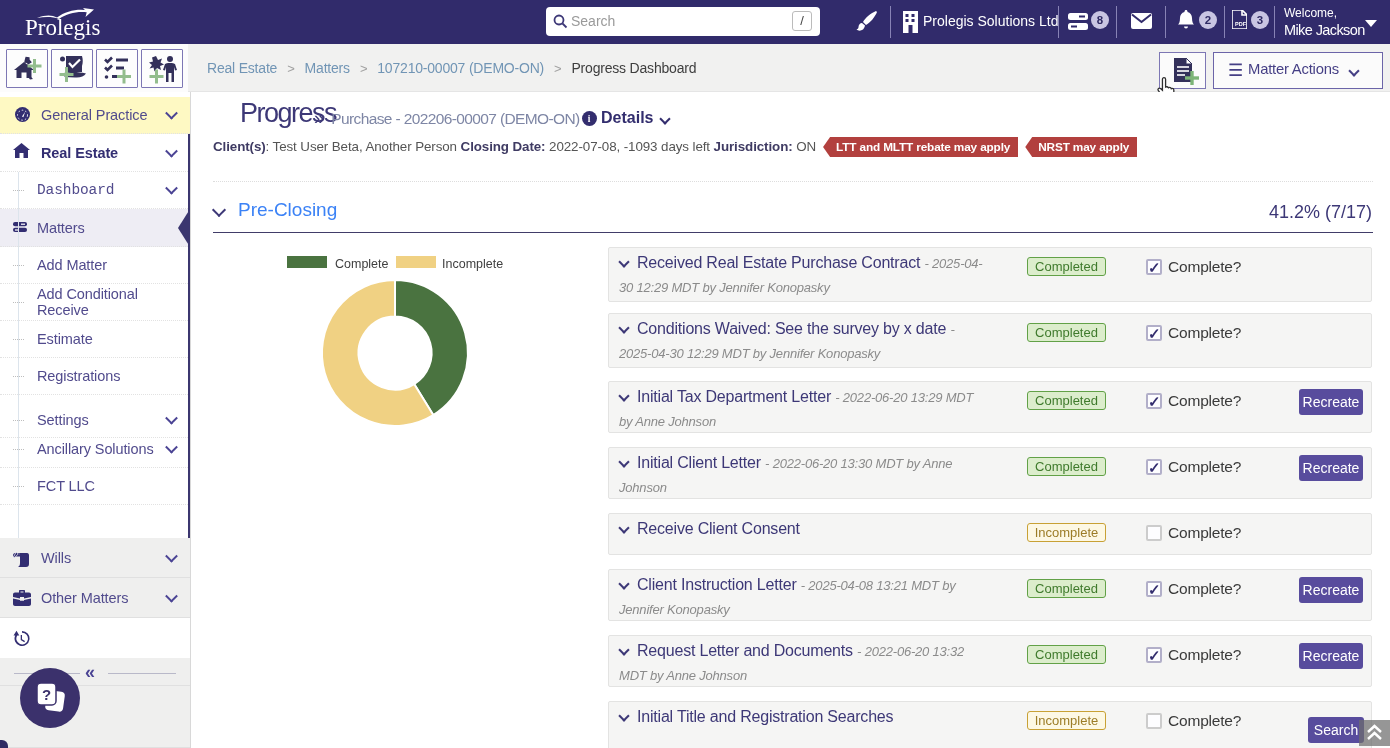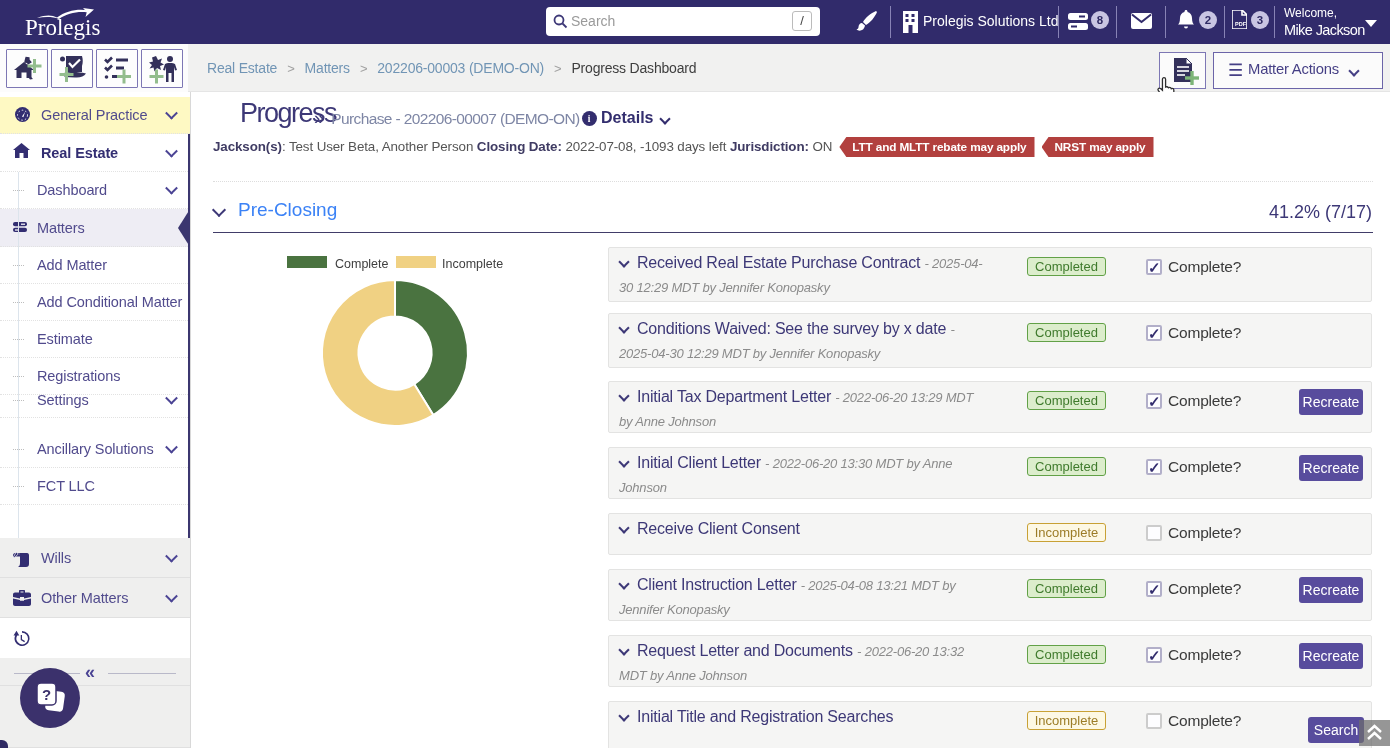--- a/index.html
+++ b/index.html
@@ -189,21 +189,21 @@
         <path d="M7 0 L9 4 L13 2.5 L11.5 6.5 L15 8.5 L11 10 L12 14 L8 12 L5.5 15.5 L4.5 11.5 L0.5 12.5 L3 9 L0 6.5 L4 5.5 L3 1.5 Z" fill="#33305a"></path>
         <circle cx="21" cy="3" r="3" fill="#33305a"></circle>
         <path d="M16 9 C17 7.5 25 7.5 26 9 L28 15 L26 15.5 L25 12 L25 27 L22.5 27 L22.5 18 L19.5 18 L19.5 27 L17 27 L17 12 L16 15.5 L14 15 Z" fill="#33305a" transform="translate(0,-1)"></path>
         <g stroke="#93bd8d" stroke-width="3">
               <line x1="7.5" y1="13.5" x2="7.5" y2="27.5"></line>
               <line x1="0.5" y1="20.5" x2="14.5" y2="20.5"></line>
             </g>
       </svg>
     </div>
   </div>
-  <div id="crumbs"><a>Real Estate</a><span class="sep">&gt;</span><a>Matters</a><span class="sep">&gt;</span><a>202206-00003 (DEMO-ON)</a><span class="sep">&gt;</span><span class="cur">Progress Dashboard</span></div>
+  <div id="crumbs"><a>Real Estate</a><span class="sep">&gt;</span><a>Matters</a><span class="sep">&gt;</span><a>107210-00007 (DEMO-ON)</a><span class="sep">&gt;</span><span class="cur">Progress Dashboard</span></div>
   <div id="docbtn">
     <svg class="abs" style="left:13px;top:5px;" width="26" height="28" viewBox="0 0 26 28">
       <path d="M1 0 L13 0 L19 6 L19 24 L1 24 Z" fill="#33305a"></path>
       <path d="M13 0 L13 6 L19 6 Z" fill="#fff" stroke="#33305a" stroke-width="1"></path>
       <g stroke="#fff" stroke-width="1.6">
             <line x1="4" y1="9" x2="16" y2="9"></line>
             <line x1="4" y1="13" x2="16" y2="13"></line>
             <line x1="4" y1="17" x2="12" y2="17"></line>
           </g>
       <g stroke="#7db577" stroke-width="3.4">
@@ -224,45 +224,45 @@
 
 <div id="sidebar">
   <div class="sitem" style="top:5px;height:37px;background:#fef9c3;">
         <span class="lbl">General Practice</span>
         <span class="chev"></span>
       </div>
   <div class="sitem" style="top:42px;height:38px;font-weight:bold;color:#332e72;">
         <span class="lbl">Real Estate</span>
         <span class="chev"></span>
       </div>
-  <div class="sitem" style="top:80px;height:37px;">
+  <div class="sitem" style="top:80px;height:37px;font-family:Liberation Mono, monospace;">
         <span class="tick"></span>
         <span class="lbl2">Dashboard</span>
         <span class="chev"></span>
       </div>
   <div class="sitem" style="top:117px;height:38px;background:#eeedf4;">
         <span class="lbl2">Matters</span>
       </div>
   <div class="sitem" style="top:155px;height:37px;">
         <span class="tick"></span>
         <span class="lbl2">Add Matter</span>
       </div>
   <div class="sitem" style="top:192px;height:37px;">
         <span class="tick"></span>
-        <span class="lbl2">Add Conditional Matter</span>
+        <span class="lbl2">Add Conditional Receive</span>
       </div>
   <div class="sitem" style="top:229px;height:37px;">
         <span class="tick"></span>
         <span class="lbl2">Estimate</span>
       </div>
   <div class="sitem" style="top:266px;height:37px;">
         <span class="tick"></span>
         <span class="lbl2">Registrations</span>
       </div>
-  <div class="sitem" style="top:290px;height:36px;">
+  <div class="sitem" style="top:310px;height:36px;">
         <span class="tick"></span>
         <span class="lbl2">Settings</span>
         <span class="chev"></span>
       </div>
   <div class="sitem" style="top:339px;height:37px;">
         <span class="tick"></span>
         <span class="lbl2">Ancillary Solutions</span>
         <span class="chev"></span>
       </div>
   <div class="sitem" style="top:376px;height:37px;">
@@ -323,21 +323,21 @@
 
 <div id="main">
   <div id="ptitle">Progress</div>
   <div id="psub"><span style="font-size:19px;">»</span>&nbsp; <span style="color:#7e86a5;">Purchase - 202206-00007 (DEMO-ON)</span></div>
   <svg class="abs" style="left:391px;top:19px;" width="15" height="15" viewBox="0 0 16 16">
         <circle cx="8" cy="8" r="8" fill="#332d6e"></circle>
         <text x="6.2" y="12" font-size="10" font-weight="bold" fill="#fff" font-family="Liberation Serif">i</text>
       </svg>
   <div id="details">Details</div>
       <span class="vchev" style="left:470px;top:23px;border-color:#332d6e;"></span>
-  <div id="clientline"><b>Jackson(s)</b>: Test User Beta, Another Person <b>Closing Date:</b> 2022-07-08, -1093 days left <b>Jurisdiction:</b> ON<span class="ribbon">LTT and MLTT rebate may apply</span><span class="ribbon">NRST may apply</span></div>
+  <div id="clientline"><b>Client(s)</b>: Test User Beta, Another Person <b>Closing Date:</b> 2022-07-08, -1093 days left <b>Jurisdiction:</b> ON<span class="ribbon">LTT and MLTT rebate may apply</span><span class="ribbon">NRST may apply</span></div>
   <div id="dotline"></div>
   <span class="vchev" style="left:23px;top:113px;width:10px;height:10px;border-width:2.2px;border-color:#3d3877;"></span>
       <div id="pcrow"><span class="t">Pre-Closing</span></div>
   <div id="pct">41.2% (7/17)</div>
   <div id="pchr"></div>
 
   <svg class="abs" style="left:0px;top:150px;" width="420" height="300" viewBox="0 0 420 300">
     <rect x="96" y="14" width="40" height="12" fill="#4a7340"></rect>
     <text x="144" y="25.5" font-size="12.5" fill="#404040">Complete</text>
     <rect x="205" y="14" width="40" height="12" fill="#f0d183"></rect>

